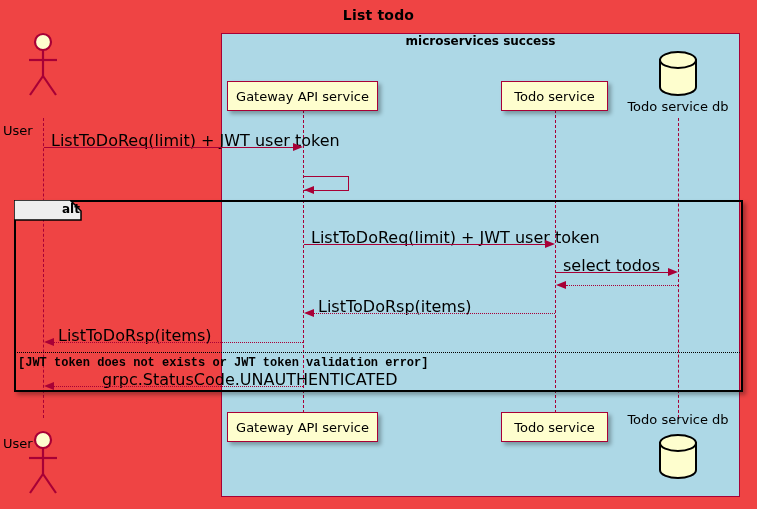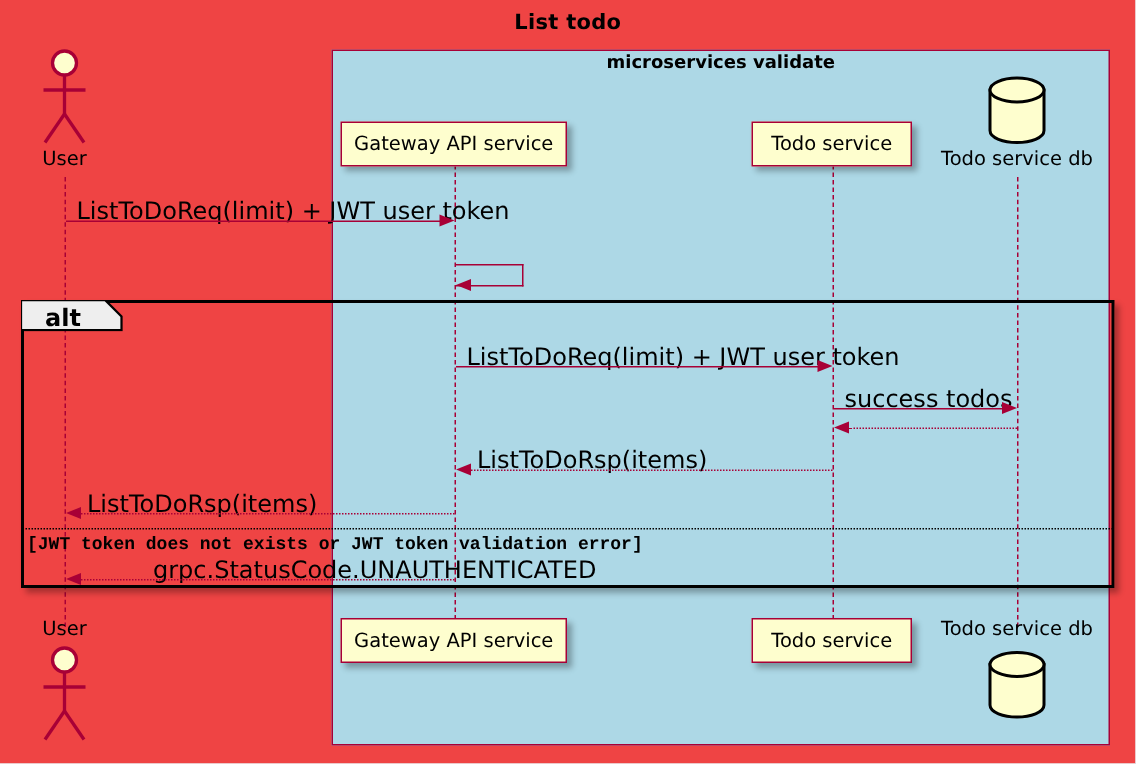--- a/index.html
+++ b/index.html
@@ -69,23 +69,24 @@
     justify-content: center;
     box-shadow: 3px 3px 4px rgba(0,0,0,0.30);
     white-space: nowrap;
   }
 
   
   .actor-svg { left: 22px; }
   .actor-label {
     font-size: 13px;
     color: #000000;
-    text-align: center;
+    text-align: left;
     width: 80px;
     left: 3px;
+    margin-top: 24px;
   }
 
   
   .db-svg { left: 657px; }
   .db-label {
     font-size: 13px;
     color: #000000;
     text-align: center;
     width: 130px;
     left: 613px;
@@ -129,23 +130,24 @@
     border: 2px solid #000000;
     box-sizing: border-box;
     background: transparent;
     box-shadow: 3px 3px 4px rgba(0,0,0,0.30);
   }
   .alt-tab-label {
     left: 14px;
     top: 202px;
     width: 56px;
     text-align: center;
-    font-size: 16px;
-    font-weight: bold;
-    color: #000000;
+    font-size: 12px;
+    font-weight: bold;
+    color: #000000;
+    padding-left: 29px;
   }
   .alt-cond {
     font-size: 12px;
     font-weight: bold;
     color: #000000;
     white-space: nowrap;
   }
   .alt-divider {
     left: 15px;
     width: 727px;
@@ -154,21 +156,21 @@
   }
 </style>
 </head>
 <body>
 
 <div id="canvas">
 
   <div class="abs diagram-title">List todo</div>
 
   <div class="abs group-box"></div>
-  <div class="abs group-title">microservices validate</div>
+  <div class="abs group-title">microservices success</div>
 
   <div class="abs lifeline" style="left:43px;  top:118px; height:300px;"></div>
   <div class="abs lifeline" style="left:303px; top:110px; height:308px;"></div>
   <div class="abs lifeline" style="left:555px; top:110px; height:308px;"></div>
   <div class="abs lifeline" style="left:678px; top:118px; height:300px;"></div>
 
   <svg class="abs actor-svg" width="42" height="70" viewBox="0 0 42 70" style="top:30px;">
     <g stroke="#A80036" stroke-width="2.2" fill="none">
       <circle cx="21" cy="12" r="8" fill="#FEFECE"></circle>
       <line x1="21" y1="20" x2="21" y2="46"></line>
@@ -205,21 +207,21 @@
   <div class="abs alt-box"></div>
   <svg class="abs" width="68" height="21" viewBox="0 0 68 21" style="left:14px; top:200px;">
     <path d="M0,0 L56,0 L67,11 L67,20 L0,20 Z" fill="#EEEEEE" stroke="#000000" stroke-width="1.5"></path>
   </svg>
   <div class="abs alt-tab-label">alt</div>
 
   <div class="abs msg-label" style="left:311px; top:228px;">ListToDoReq(limit) + JWT user token</div>
   <div class="abs msg-line" style="left:304px; top:244px; width:242px;"></div>
   <div class="abs arrow-head arrow-right" style="left:545px; top:240px;"></div>
 
-  <div class="abs msg-label" style="left:563px; top:256px;">success todos</div>
+  <div class="abs msg-label" style="left:563px; top:256px;">select todos</div>
   <div class="abs msg-line" style="left:556px; top:272px; width:113px;"></div>
   <div class="abs arrow-head arrow-right" style="left:668px; top:268px;"></div>
 
   <div class="abs msg-line dotted" style="left:566px; top:285px; width:112px;"></div>
   <div class="abs arrow-head arrow-left" style="left:556px; top:281px;"></div>
 
   <div class="abs msg-label" style="left:318px; top:297px;">ListToDoRsp(items)</div>
   <div class="abs msg-line dotted" style="left:314px; top:313px; width:241px;"></div>
   <div class="abs arrow-head arrow-left" style="left:304px; top:309px;"></div>
 

